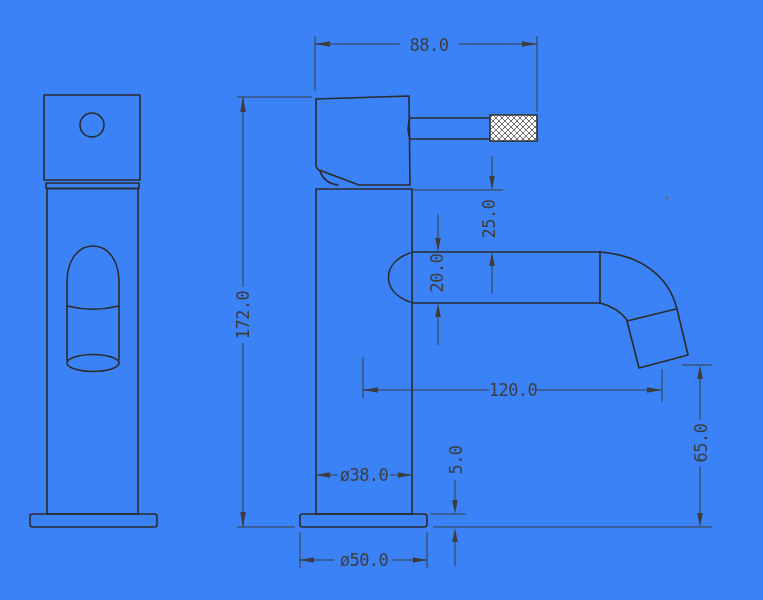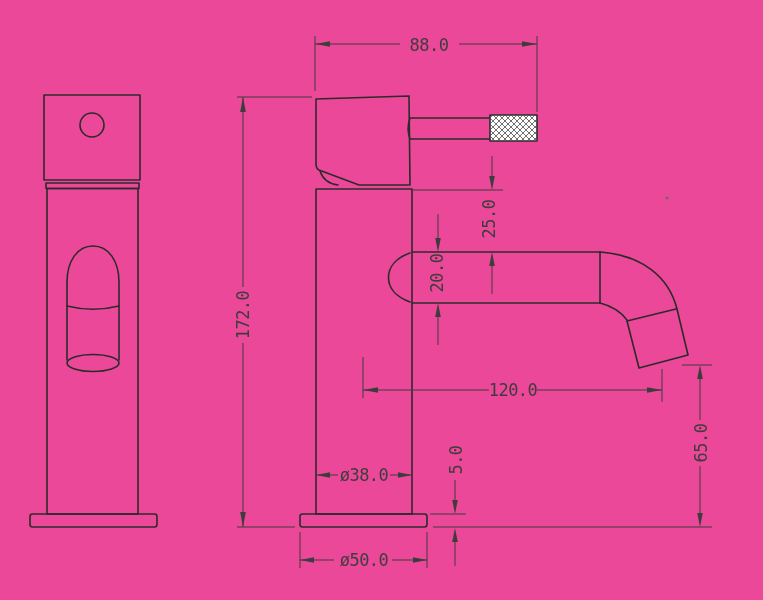--- a/index.html
+++ b/index.html
@@ -4,21 +4,21 @@
 <style>
   html, body {
     margin: 0;
     padding: 0;
     background: #ffffff;
   }
   #stage {
     position: relative;
     width: 763px;
     height: 600px;
-    background: #ec4899;
+    background: #3b82f6;
     overflow: hidden;
   }
   svg { display: block; }
   .outline { fill: none; stroke-width: 1.6; stroke-linejoin: round; stroke-linecap: round; }
   .dimline { fill: none; stroke-width: 1; }
   .hatch   { fill: none; stroke-width: 0.8; }
   .dim-text {
     font-family: "DejaVu Sans Mono", "Liberation Mono", monospace;
     font-size: 17px;
     letter-spacing: -0.5px;

